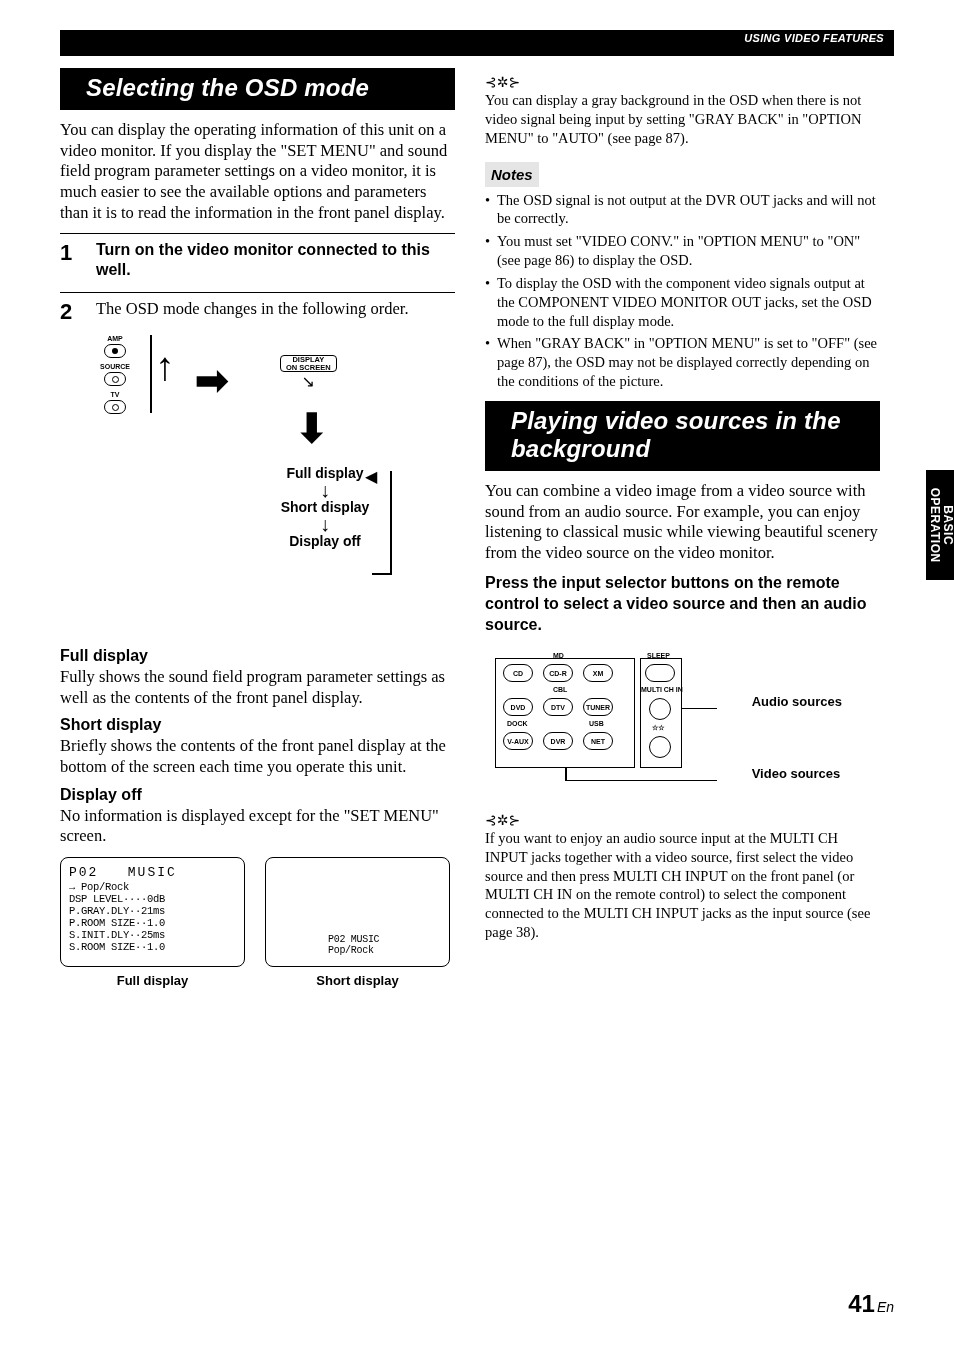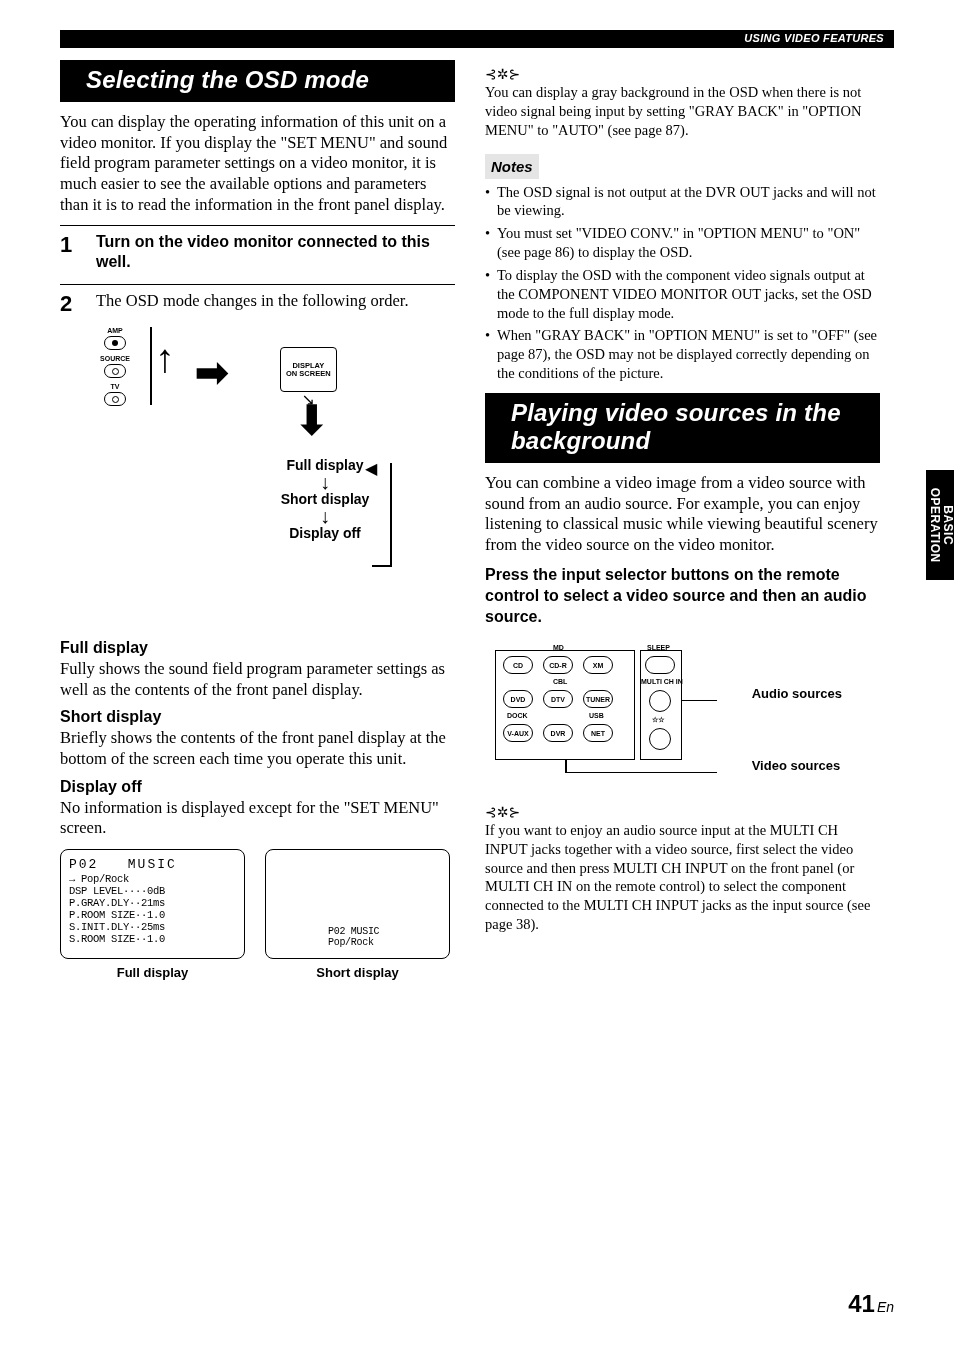--- a/index.html
+++ b/index.html
@@ -1,18 +1,18 @@
 <!DOCTYPE html>
 <html><head>
 <meta charset="utf-8">
 <style>
   * { box-sizing: border-box; margin: 0; padding: 0; }
   html, body { width: 954px; height: 1348px; background: #fff; font-family: "Times New Roman", Times, serif; color: #000; }
   .page { position: relative; width: 954px; height: 1348px; padding: 30px 60px 30px 60px; }
-  .topbar { height: 18px; background: #000; margin: 0 0 4px 0; position: relative; }
+  .topbar { height: 26px; background: #000; margin: 0 0 4px 0; position: relative; }
   .topbar-text { position: absolute; right: 10px; top: 2px; color: #fff; font-family: Arial, Helvetica, sans-serif; font-weight: bold; font-size: 11px; font-style: italic; letter-spacing: 0.3px; }
   .columns { display: flex; gap: 30px; margin-top: 12px; }
   .col { width: 395px; }
   .section-title { background: #000; color: #fff; font-family: Arial, Helvetica, sans-serif; font-style: italic; font-weight: bold; font-size: 24px; padding: 6px 10px 8px 26px; margin-bottom: 10px; letter-spacing: 0.2px; }
   .body-text { font-size: 16.5px; line-height: 1.25; margin-bottom: 10px; }
   .step-sep { border: none; border-top: 1.5px solid #000; margin: 8px 0 6px 0; }
   .step { display: flex; gap: 14px; margin-bottom: 8px; }
   .step-num { font-family: Arial, Helvetica, sans-serif; font-weight: bold; font-size: 22px; width: 22px; flex-shrink: 0; }
   .step-body { flex: 1; }
   .step-title { font-family: Arial, Helvetica, sans-serif; font-weight: bold; font-size: 16px; line-height: 1.25; margin-bottom: 4px; }
@@ -30,21 +30,21 @@
   
   .flow { position: relative; height: 300px; margin: 10px 0 12px 30px; }
   .amp-stack { position: absolute; left: 0; top: 0; width: 50px; text-align: center; font-family: Arial, Helvetica, sans-serif; font-size: 7px; font-weight: bold; }
   .amp-stack .ring { width: 22px; height: 14px; border: 1.2px solid #000; border-radius: 10px; margin: 2px auto 5px auto; position: relative; }
   .amp-stack .ring::after { content: ""; position: absolute; width: 6px; height: 6px; background: #000; border-radius: 50%; top: 3px; left: 7px; }
   .amp-stack .ring.off::after { background: #fff; border: 1px solid #000; width: 5px; height: 5px; top: 3px; left: 7px; }
   .vert-line { position: absolute; left: 60px; top: 0; width: 2px; height: 78px; background: #000; }
   .up-arrow { position: absolute; left: 65px; top: 8px; font-size: 40px; font-weight: bold; }
   .right-arrow { position: absolute; left: 105px; top: 22px; font-size: 40px; font-weight: bold; }
   .disp-btn { position: absolute; left: 190px; top: 20px; text-align: center; }
-  .disp-btn .box { display: inline-block; border: 1.2px solid #000; border-radius: 4px; padding: 14px 5px; font-family: Arial, Helvetica, sans-serif; font-size: 7.5px; font-weight: bold; line-height: 1; }
+  .disp-btn .box { display: inline-block; border: 1.2px solid #000; border-radius: 4px; padding: 0 5px; font-family: Arial, Helvetica, sans-serif; font-size: 7.5px; font-weight: bold; line-height: 1; }
   .disp-btn .finger { font-size: 16px; margin-top: -2px; }
   .down-arrow1 { position: absolute; left: 205px; top: 70px; font-size: 40px; font-weight: bold; }
   .cycle { position: absolute; left: 160px; top: 130px; width: 150px; text-align: center; }
   .cycle .lbl { font-family: Arial, Helvetica, sans-serif; font-weight: bold; font-size: 14px; }
   .cycle .ar { font-size: 20px; line-height: 0.9; }
 
   
   .osd-row { display: flex; gap: 20px; margin-top: 10px; }
   .osd-box { width: 185px; height: 110px; border: 1.2px solid #000; border-radius: 8px; padding: 8px; font-family: "Courier New", monospace; font-size: 10.5px; line-height: 1.15; position: relative; letter-spacing: -0.3px; }
   .osd-box .hdr { font-size: 13px; letter-spacing: 2px; }
@@ -158,21 +158,21 @@
         </div>
       </div>
     </div>
 
     <div class="col">
       <div class="tip-icon">⊰✲⊱</div>
       <p class="tip-text">You can display a gray background in the OSD when there is not video signal being input by setting "GRAY BACK" in "OPTION MENU" to "AUTO" (see page 87).</p>
 
       <div class="notes-hd">Notes</div>
       <ul class="notes">
-        <li>The OSD signal is not output at the DVR OUT jacks and will not be viewing.</li>
+        <li>The OSD signal is not output at the DVR OUT jacks and will not be correctly.</li>
         <li>You must set "VIDEO CONV." in "OPTION MENU" to "ON" (see page 86) to display the OSD.</li>
         <li>To display the OSD with the component video signals output at the COMPONENT VIDEO MONITOR OUT jacks, set the OSD mode to the full display mode.</li>
         <li>When "GRAY BACK" in "OPTION MENU" is set to "OFF" (see page 87), the OSD may not be displayed correctly depending on the conditions of the picture.</li>
       </ul>
 
       <div class="section-title" style="margin-top:10px;">Playing video sources in the background</div>
       <p class="body-text">You can combine a video image from a video source with sound from an audio source. For example, you can enjoy listening to classical music while viewing beautiful scenery from the video source on the video monitor.</p>
       <p class="bold-instr">Press the input selector buttons on the remote control to select a video source and then an audio source.</p>
 
       

